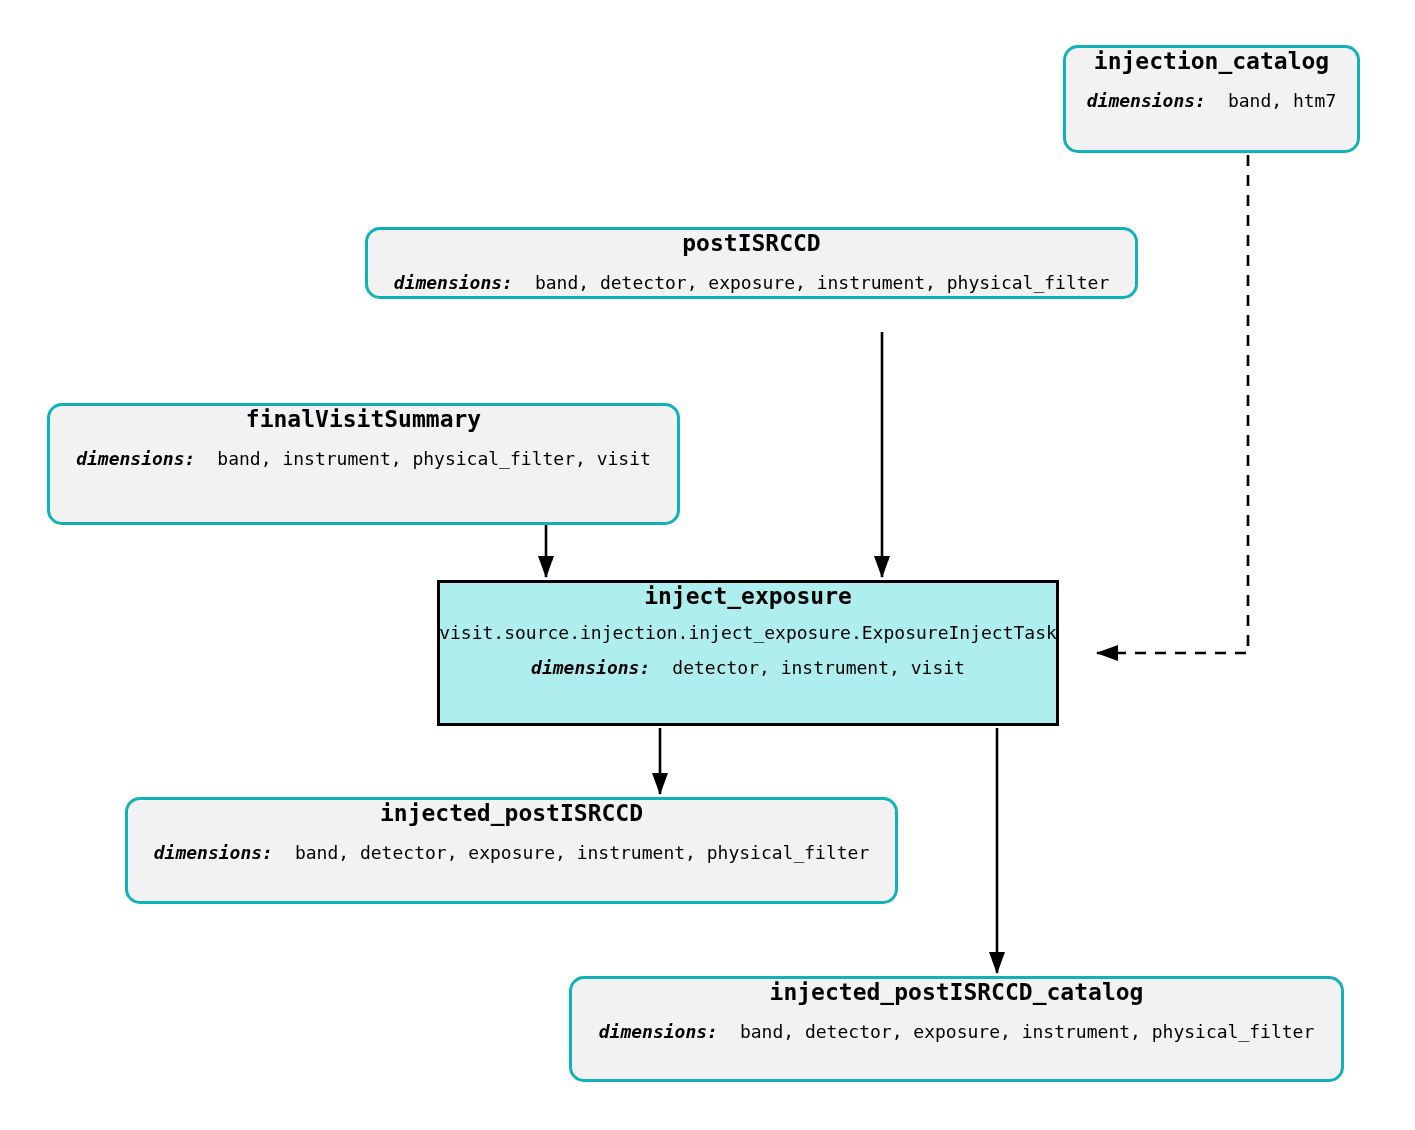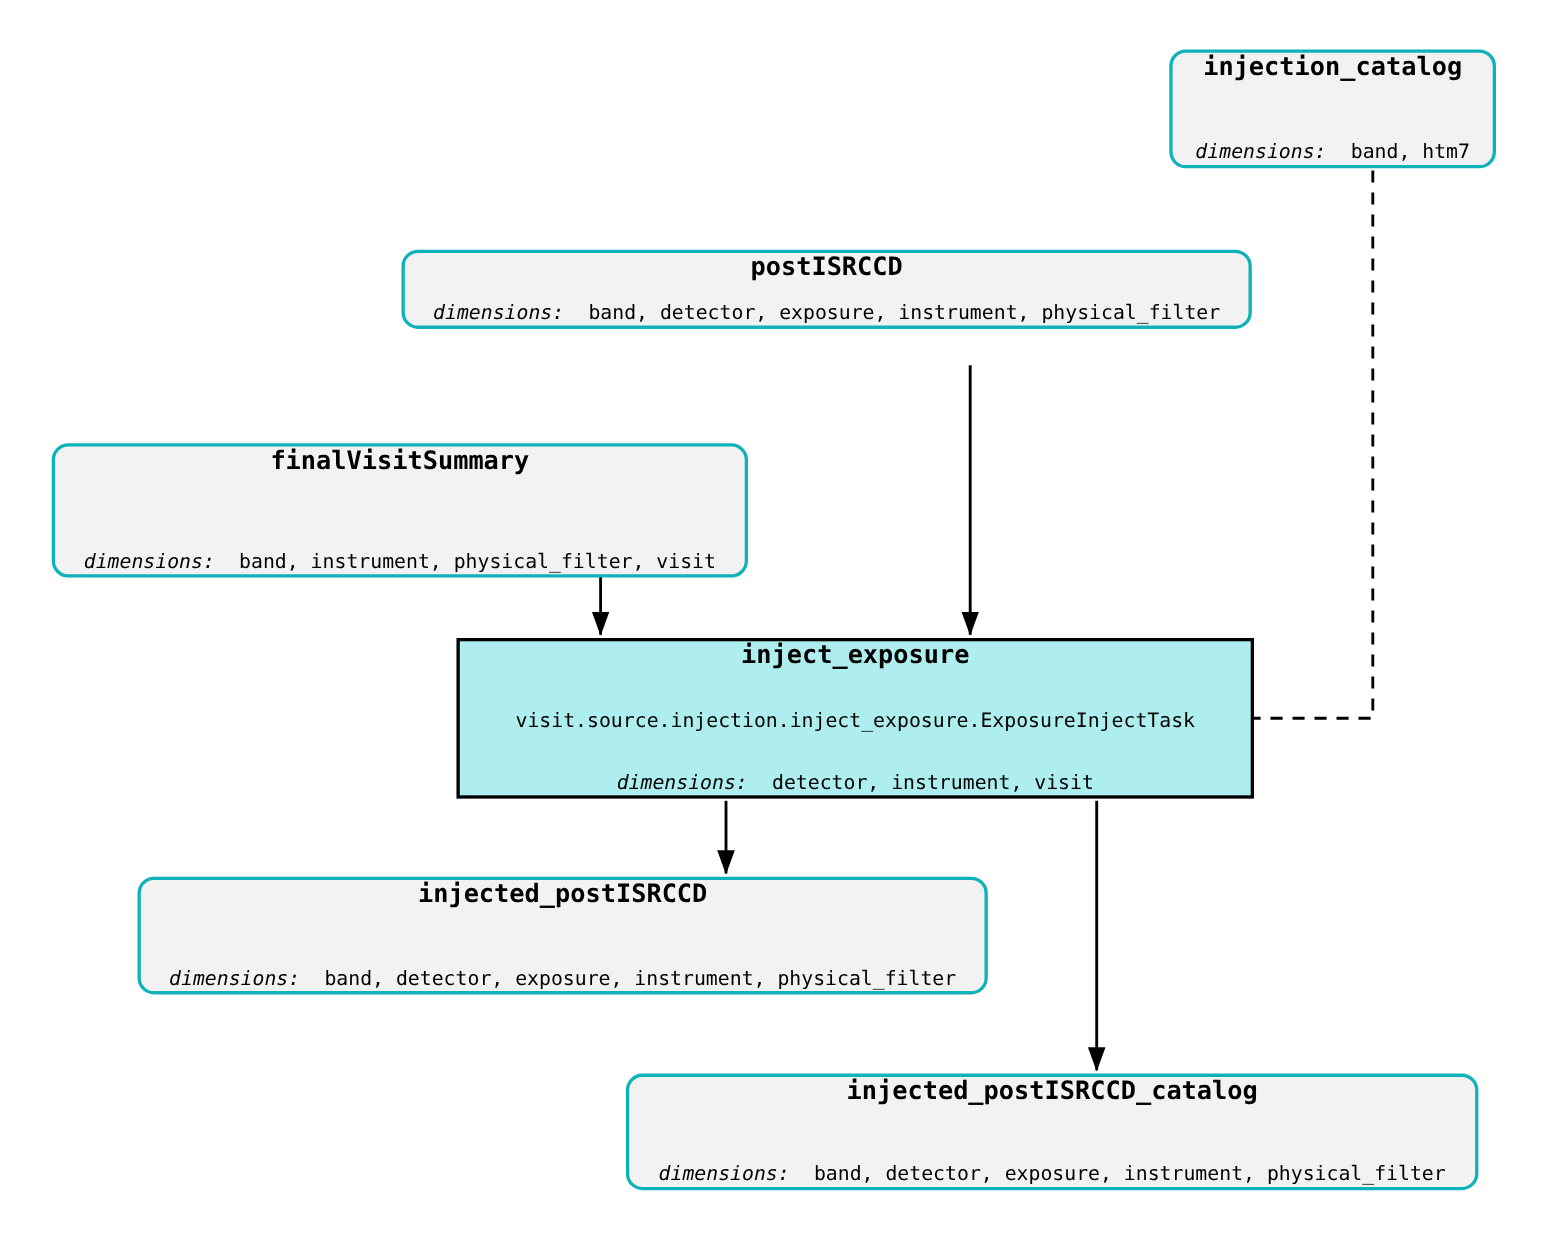--- a/index.html
+++ b/index.html
@@ -13,21 +13,21 @@
   #edge-layer{
     position:absolute;left:0;top:0;width:1415px;height:1130px;
     pointer-events:none;
   }
   .node{
     position:absolute;
     box-sizing:border-box;
     display:flex;
     flex-direction:column;
     align-items:center;
-    justify-content:space-between;
+    justify-content:flex-start;
     text-align:center;
     color:#000;
   }
   .dataset{
     background:#f2f2f2;
     border:3.5px solid #0fb2b9;
     border-radius:15px;
     gap:17px;
   }
   .task{
@@ -42,20 +42,21 @@
     white-space:nowrap;
   }
   .node-sub{
     font-size:18px;
     line-height:1.15;
     white-space:nowrap;
   }
   .dim-label{
     font-style:italic;
     margin-right:22px;
+    font-weight:bold;
   }
   .edge{
     stroke:#000000;
     stroke-width:2.6;
     fill:none;
   }
   .edge.dashed{
     stroke-dasharray:11 9;
   }
 </style>
@@ -91,21 +92,21 @@
     </div>
   </div>
 
   <div class="node dataset" style="left:47px;top:403px;width:633px;height:122px;">
     <div class="node-title">finalVisitSummary</div>
     <div class="node-sub">
       <span class="dim-label">dimensions:</span><span>band, instrument, physical_filter, visit</span>
     </div>
   </div>
 
-  <div class="node task" style="left:415px;top:580px;width:725px;height:146px;">
+  <div class="node task" style="left:437px;top:580px;width:622px;height:146px;">
     <div class="node-title">inject_exposure</div>
     <div class="node-sub">visit.source.injection.inject_exposure.ExposureInjectTask</div>
     <div class="node-sub">
       <span class="dim-label">dimensions:</span><span>detector, instrument, visit</span>
     </div>
   </div>
 
   <div class="node dataset" style="left:125px;top:797px;width:773px;height:107px;">
     <div class="node-title">injected_postISRCCD</div>
     <div class="node-sub">

